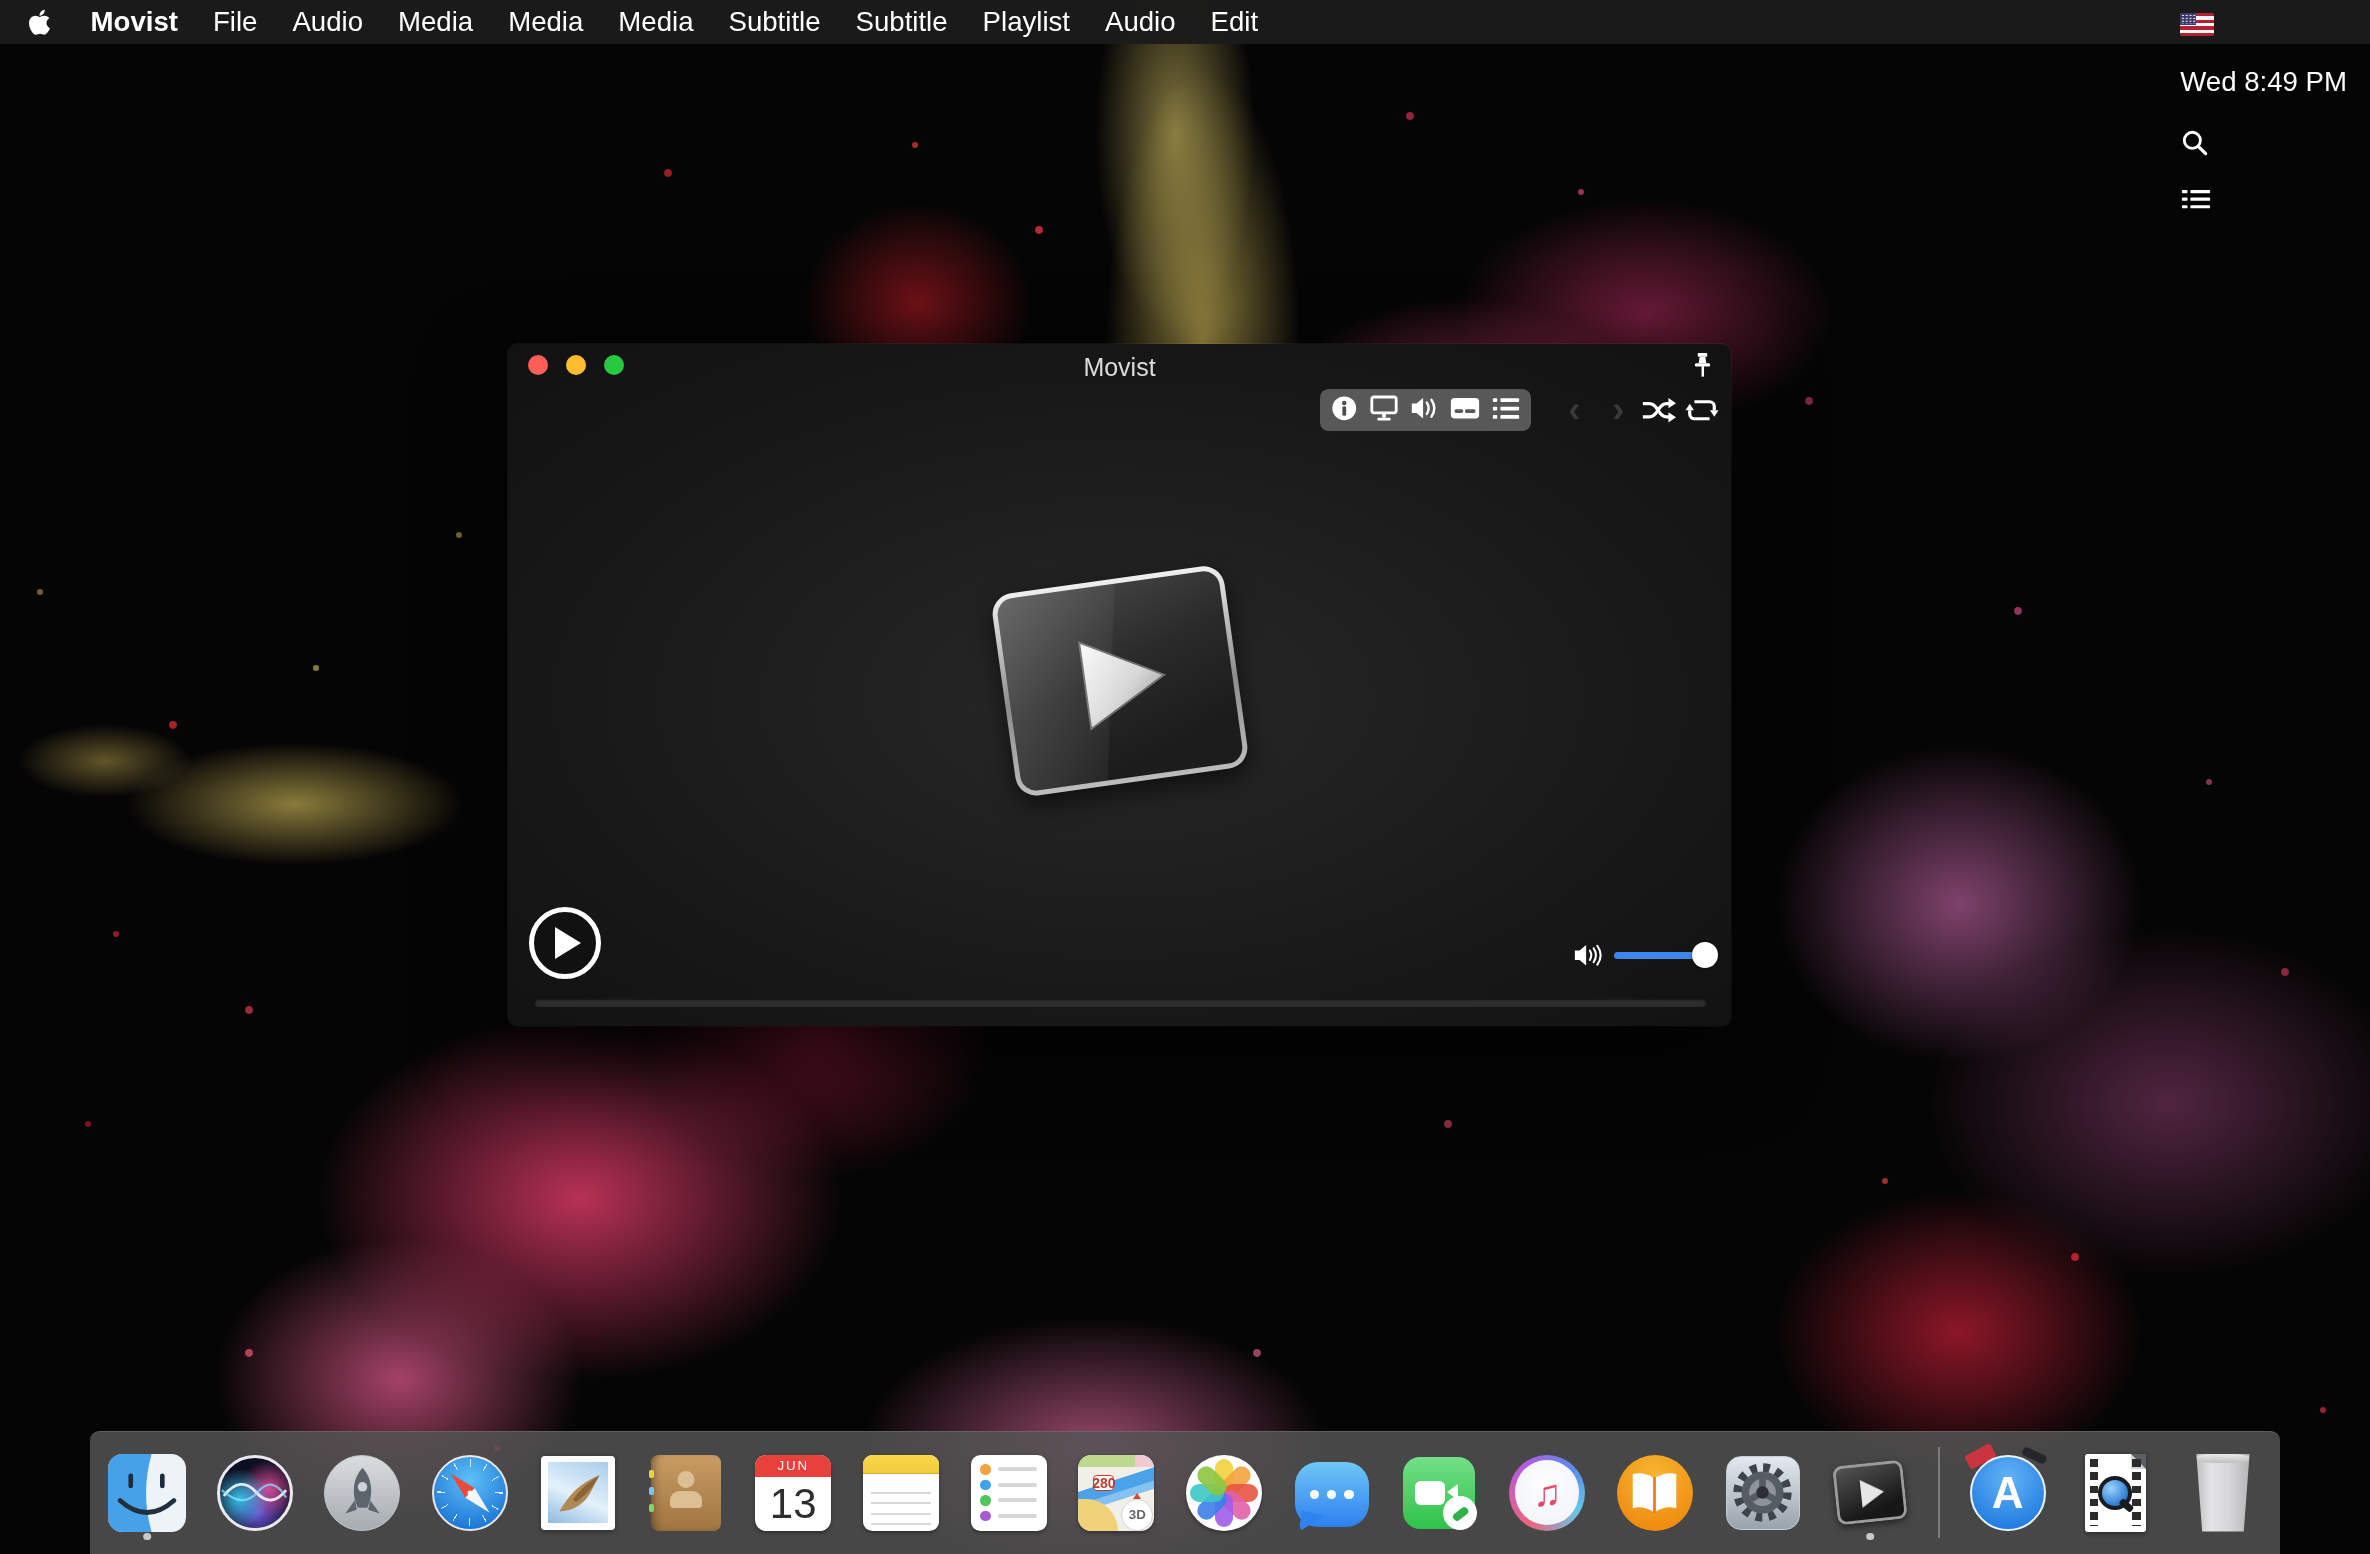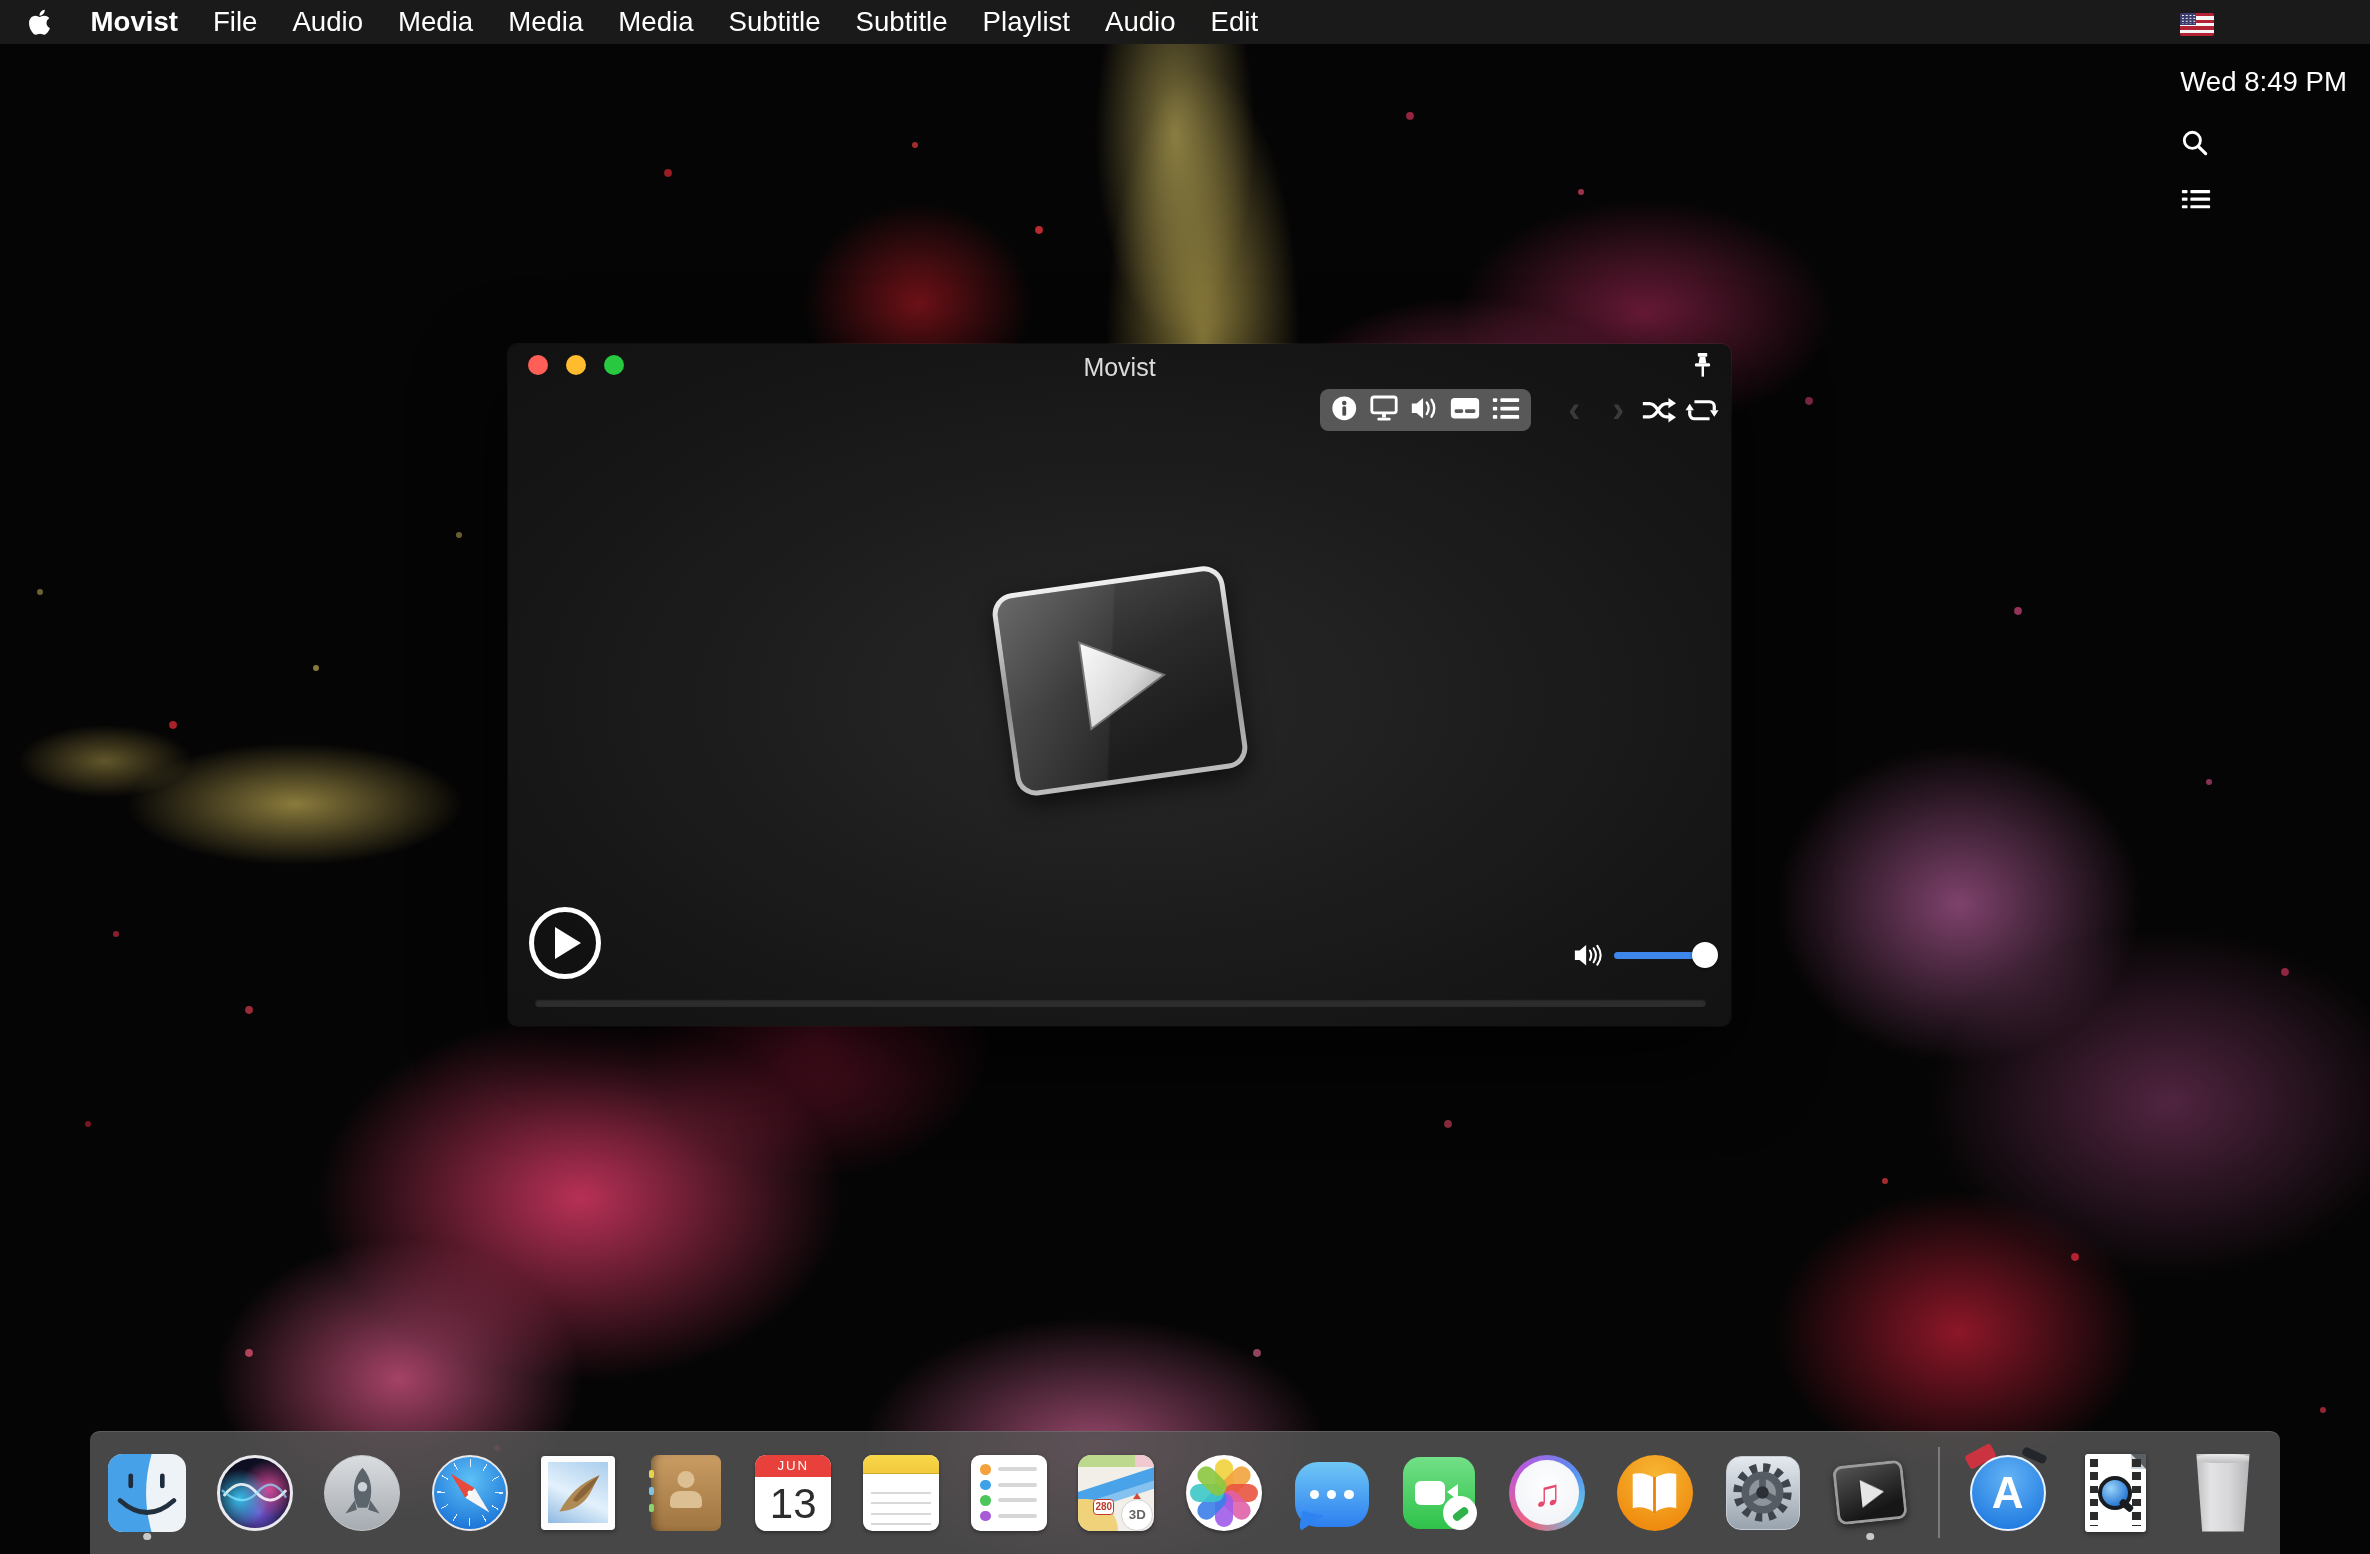--- a/index.html
+++ b/index.html
@@ -163,22 +163,22 @@
   .maps-i { width:76px; height:76px; border-radius:13.3px; background:#f2efe8; overflow:hidden;
     position:relative; box-shadow:0 1.9px 3.8px rgba(0,0,0,.35); }
   .maps-green { position:absolute; left:0; top:0; right:0; height:12.4px; background:#bcd98e; }
   .maps-pink { position:absolute; right:0; top:0; width:19px; height:12.4px; background:#f0c9d1; }
   .maps-road1 { position:absolute; left:-13.3px; top:23px; width:114px; height:14.3px;
     background:#4aa3e8; transform:rotate(-18deg); }
   .maps-road2 { position:absolute; left:-13.3px; top:36px; width:114px; height:7.6px;
     background:#85c2f0; transform:rotate(-18deg); }
   .maps-land { position:absolute; left:0; bottom:0; width:40px; height:32px;
     background:#f0d27a; border-top-right-radius:32px; }
-  .maps-shield { position:absolute; left:15px; top:44px; width:21px; height:16px; background:#fff;
-    border:1.9px solid #c0392b; border-radius:3.8px; color:#c0392b; font-size:10px; font-weight:bold;
+  .maps-shield { position:absolute; left:15px; top:20px; width:21px; height:16px; background:#fff;
+    border:1.9px solid #c0392b; border-radius:3.8px; color:#c0392b; font-size:14px; font-weight:bold;
     display:flex; align-items:center; justify-content:center; }
   .maps-3d { position:absolute; right:1px; bottom:0px; width:32px; height:32px; background:#fff;
     border:1.9px solid #d2d2d2; border-radius:50%; color:#666; font-size:13.3px; font-weight:bold;
     display:flex; align-items:center; justify-content:center; }
   .maps-3d::before { content:""; position:absolute; top:-6.7px; left:50%; transform:translateX(-50%);
     border-left:4.8px solid transparent; border-right:4.8px solid transparent;
     border-bottom:6.7px solid #d04a3a; }
   .photos-i { background:#fff; position:relative; box-shadow:0 1.9px 3.8px rgba(0,0,0,.35); }
   .petal { position:absolute; left:50%; top:50%; width:18px; height:34px; border-radius:9.5px;
     opacity:.9; transform-origin:center top; }

